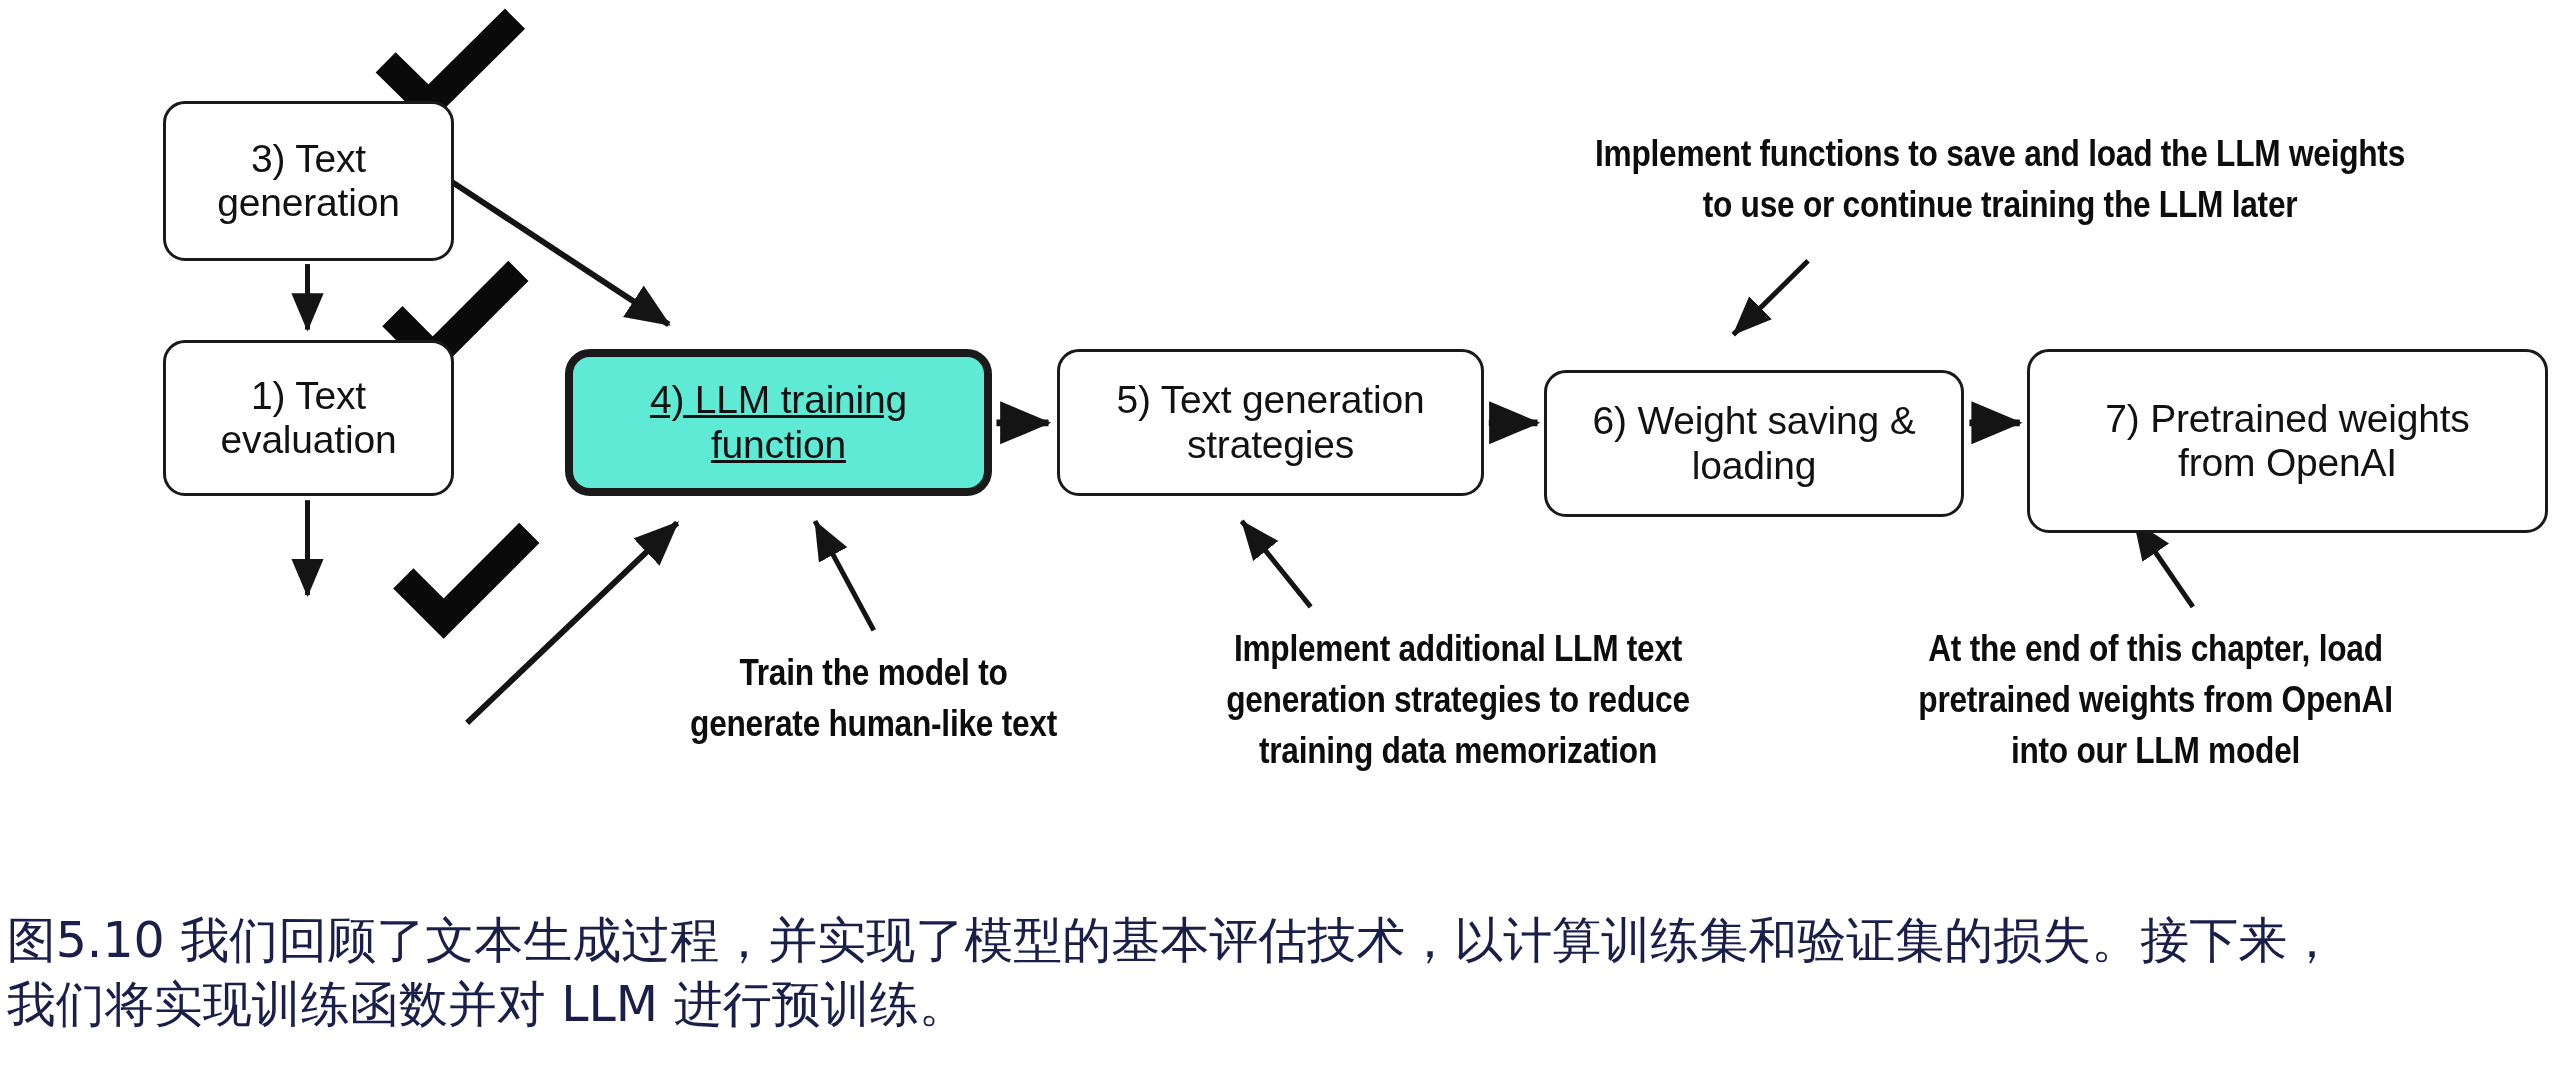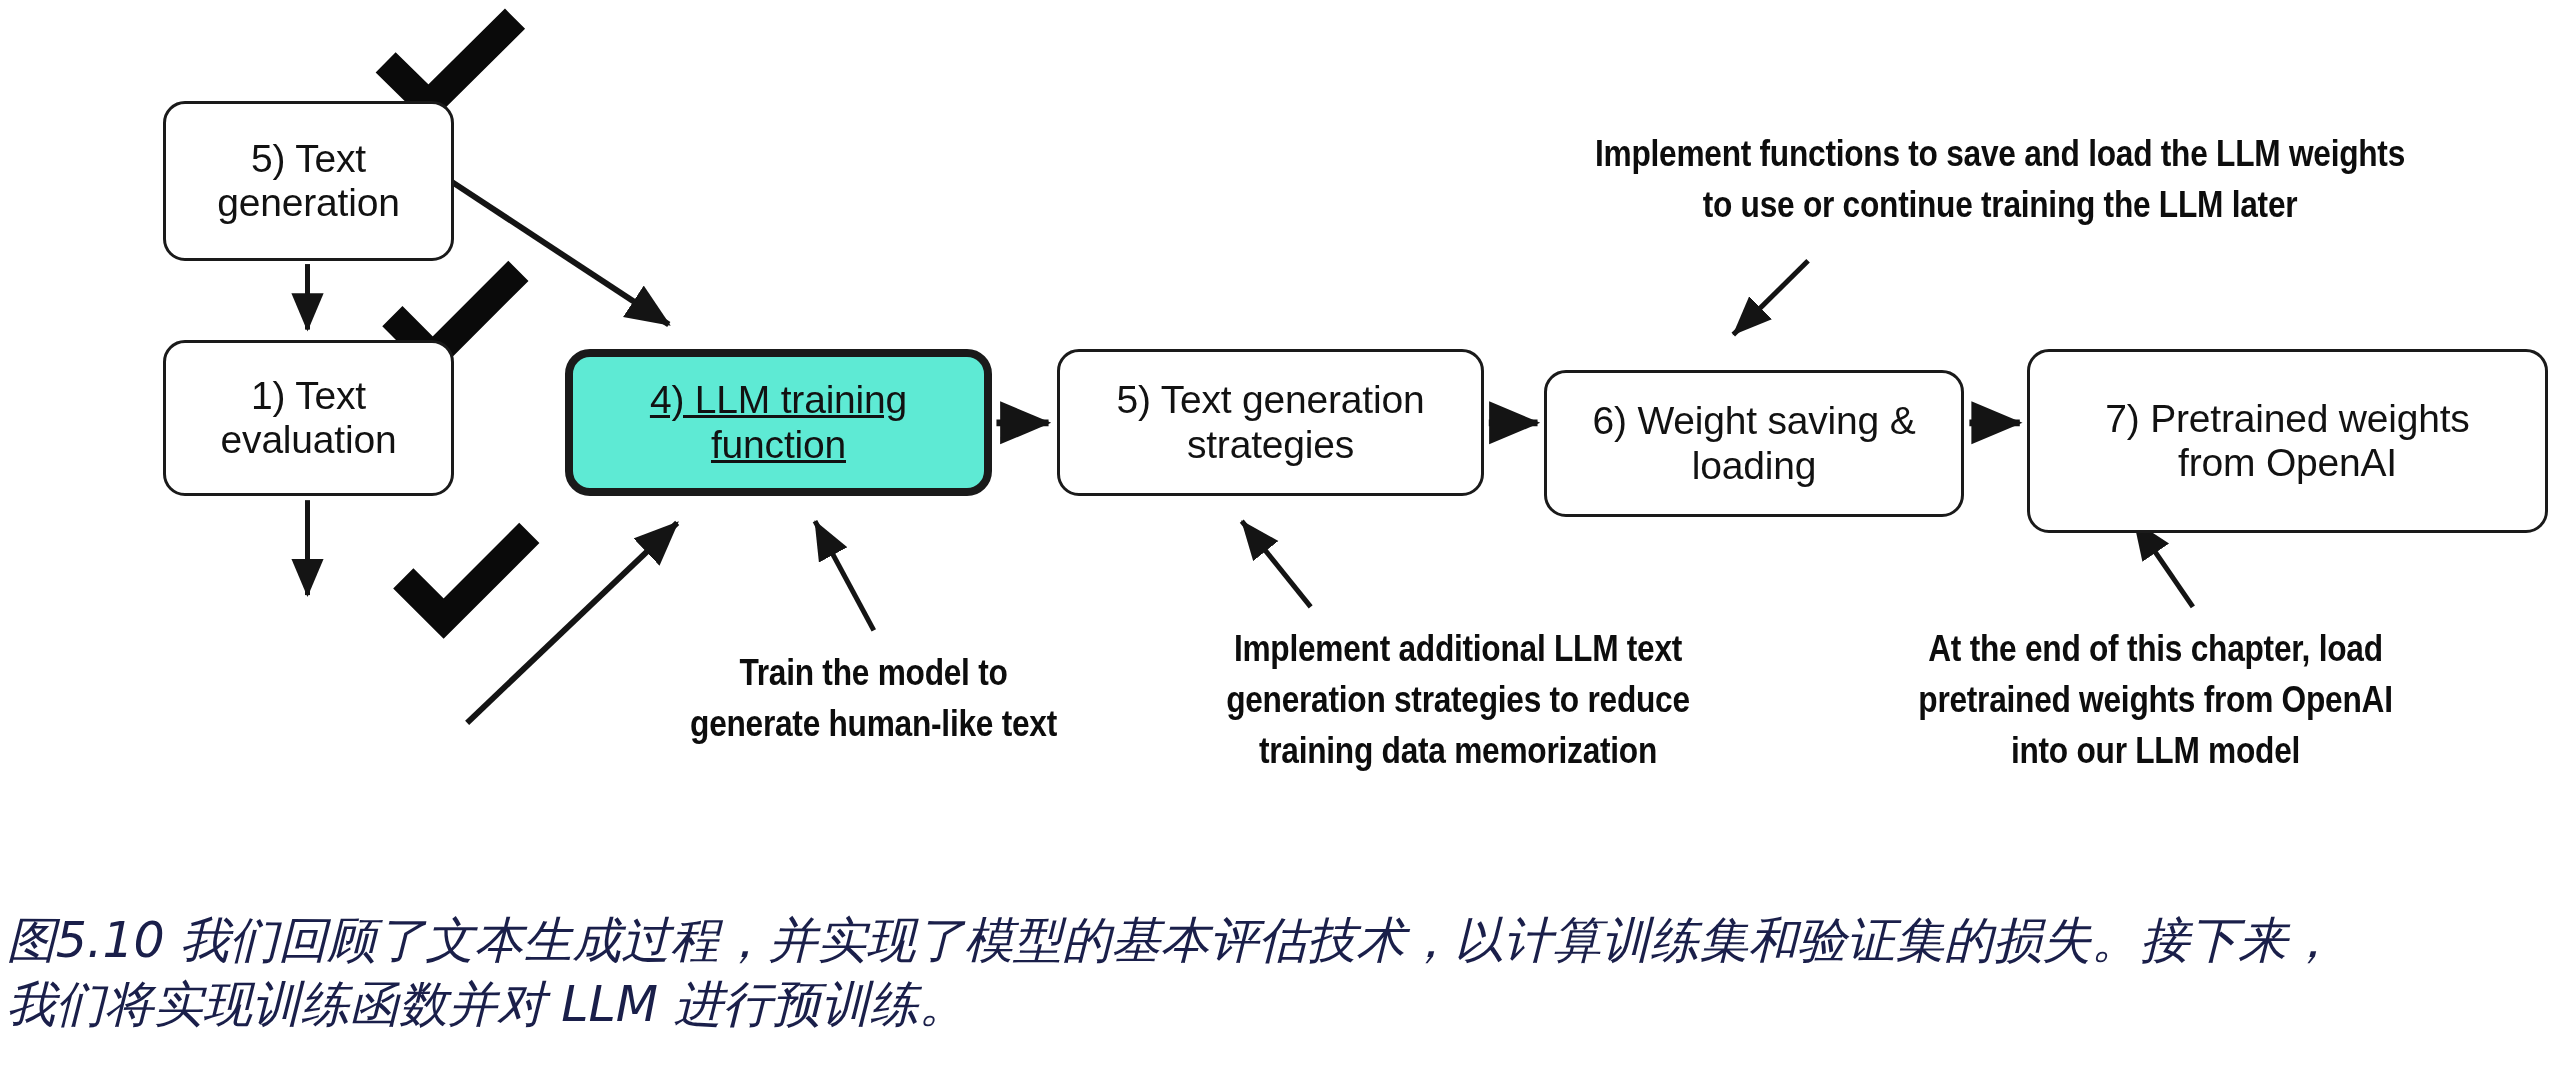--- a/index.html
+++ b/index.html
@@ -85,21 +85,20 @@
     position: absolute;
     left: 6.7px;
     top: 909px;
     width: 2563px;
     color: #1a1f4a;
     font-size: 49px;
     line-height: 1.30;
     letter-spacing: 0px;
     font-family: "DejaVu Sans", "Liberation Sans", sans-serif;
     white-space: pre-line;
-    font-style: italic;
   }
 </style>
 </head>
 <body>
 
 <div id="stage">
 
   <svg class="layer" viewBox="0 0 3066 1292">
     <defs>
       <marker id="ah" markerWidth="9" markerHeight="9" refX="7.2" refY="3.2" orient="auto" markerUnits="strokeWidth">
@@ -133,21 +132,21 @@
       <path d="M459,74 L510,124 L613,22"></path>
     </g>
     <g stroke="#0a0a0a" stroke-width="34" stroke-linecap="butt" stroke-linejoin="miter" fill="none">
       <path d="M467,376 L515,424 L617,322"></path>
     </g>
     <g stroke="#0a0a0a" stroke-width="34" stroke-linecap="butt" stroke-linejoin="miter" fill="none">
       <path d="M480,688 L528,736 L630,634"></path>
     </g>
   </svg>
 
-  <div class="node" id="node-1">5) Text
+  <div class="node" id="node-1">3) Text
 generation</div>
 
   <div class="node" id="node-2">1) Text
 evaluation</div>
 
 
   <div class="node highlight" id="node-4">4) LLM training
 function</div>
 
   <div class="node" id="node-5">5) Text generation

